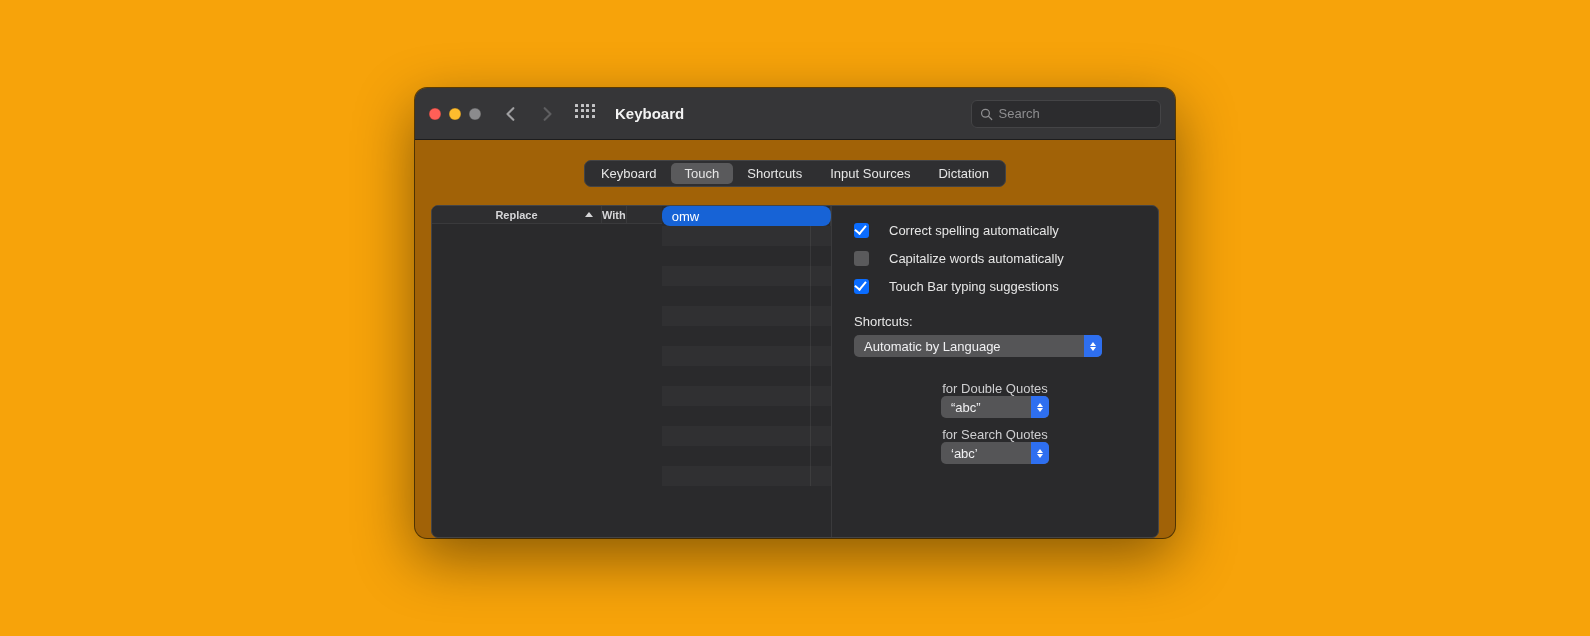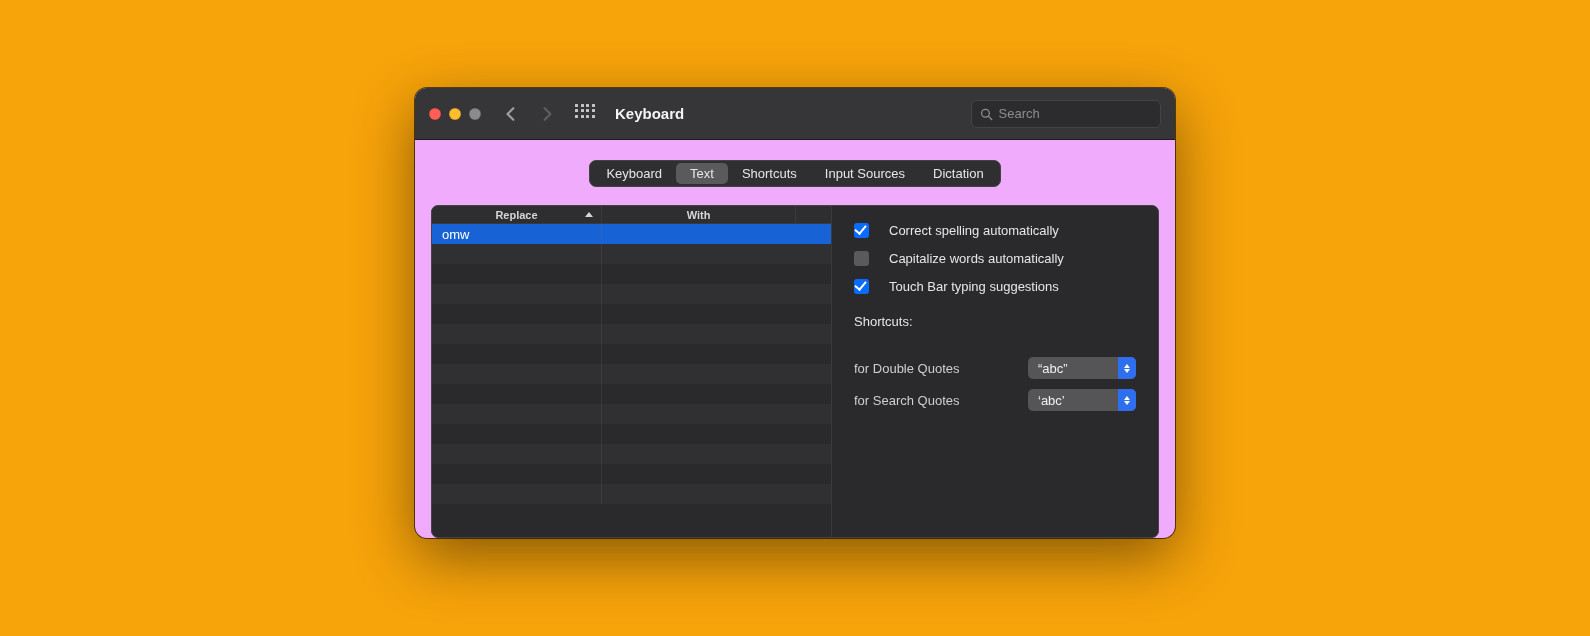--- a/index.html
+++ b/index.html
@@ -10,21 +10,21 @@
     font-size: 13px;
     color: #e6e6e6;
     display: flex;
     align-items: flex-start;
     justify-content: center;
   }
   .window {
     width: 760px;
     height: 450px;
     margin-top: 88px;
-    background: #f0abfc;
+    background: #a16207;
     border-radius: 12px;
     box-shadow: 0 20px 60px rgba(0,0,0,0.45), 0 0 0 1px rgba(0,0,0,0.6);
     overflow: hidden;
     display: flex;
     flex-direction: column;
   }
   
   .titlebar {
     height: 52px;
     background: #363638;
@@ -79,36 +79,36 @@
   }
   .tab.active { background:#5a5a5c; }
 
   .pane {
     margin-top: 18px;
     border:1px solid #444446; border-radius:7px;
     flex:1; display:flex; overflow:hidden;
     background:#2a2a2c;
   }
   
-  .table { width: 400px; display:flex; flex-direction:column; border-right:1px solid #3a3a3c;}
+  .table { width: 400px; display:flex; flex-direction:row; border-right:1px solid #3a3a3c;}
   .thead { display:flex; height:18px; background:#2e2e30; border-bottom:1px solid #3a3a3c; font-size:11px; font-weight:600; color:#d6d6d8;}
   .th { display:flex; align-items:center; justify-content:center; position:relative;}
   .th.replace { width:170px; border-right:1px solid #3a3a3c;}
   .th.with { flex:1; border-right:1px solid #3a3a3c;}
   .th.blank { width:35px; }
   .sort-caret {
     position:absolute; right:8px; width:0;height:0;
     border-left:4px solid transparent; border-right:4px solid transparent;
     border-bottom:5px solid #d6d6d8;
   }
   .tbody { flex:1; overflow:hidden;}
   .row { display:flex; height:20px; font-size:13px;}
   .row:nth-child(odd){ background:#2a2a2c; }
   .row:nth-child(even){ background:#303032; }
-  .row.selected { background:#1763d6; color:#fff;}
+  .row.selected { background:#1763d6; color:#fff;border-radius:8px;}
   .cell { padding: 1px 10px; display:flex; align-items:center;}
   .cell.replace { width:170px; border-right:1px solid rgba(100,100,100,0.25);}
   .cell.with { flex:1; }
 
   
   .settings { flex:1; padding: 10px 22px; font-size:13px; color:#e6e6e6; }
   .chkrow { display:flex; align-items:center; gap:20px; height:28px;}
   .chkbox {
     width:15px; height:15px; border-radius:3px;
     background:#5a5a5c; position:relative; flex-shrink:0;
@@ -127,21 +127,21 @@
     width: 248px;
   }
   .select .stepper {
     width:18px; height:22px; border-top-right-radius:5px; border-bottom-right-radius:5px;
     background:#2e6ff0; display:flex; flex-direction:column; align-items:center; justify-content:center; gap:1px;
   }
   .stepper .tri { width:0;height:0; border-left:3.2px solid transparent; border-right:3.2px solid transparent;}
   .stepper .tri.up { border-bottom:4px solid #fff;}
   .stepper .tri.down { border-top:4px solid #fff;}
   .quotes-block { margin-top:24px; }
-  .quote-row { display:flex; align-items:center; justify-content:space-between; height:30px; margin-top:2px;}
+  .quote-row { display:flex; align-items:center; justify-content:space-between; height:30px; margin-top:16px;flex-direction:column;}
   .quote-row .label { color:#cfcfd1; }
   .quote-row .select { width:108px; }
 </style>
 </head>
 <body>
 
 <div class="window">
 
   <div class="titlebar">
     <div class="traffic">
@@ -180,21 +180,21 @@
           <circle cx="7" cy="7" r="5" stroke="currentColor" stroke-width="1.6" fill="none"></circle>
           <line x1="11" y1="11" x2="15" y2="15" stroke="currentColor" stroke-width="1.6" stroke-linecap="round"></line>
         </svg>
       <input type="text" placeholder="Search" style="">
     </div>
   </div>
 
   <div class="content">
     <div class="tabbar">
       <div class="tab">Keyboard</div>
-      <div class="tab active">Text</div>
+      <div class="tab active">Touch</div>
       <div class="tab">Shortcuts</div>
       <div class="tab">Input Sources</div>
       <div class="tab">Dictation</div>
     </div>
 
     <div class="pane">
 
       <div class="table">
         <div class="thead">
           <div class="th replace">
@@ -273,20 +273,27 @@
         <div class="chkrow">
           <div class="chkbox"></div>
           <span>Capitalize words automatically</span>
         </div>
         <div class="chkrow">
           <div class="chkbox checked"></div>
           <span>Touch Bar typing suggestions</span>
         </div>
 
         <span class="section-label">Shortcuts:</span>
+        <div class="select">
+          <span>Automatic by Language</span>
+          <div class="stepper">
+            <div class="tri up"></div>
+              <div class="tri down"></div>
+          </div>
+        </div>
 
         <div class="quotes-block">
           <div class="quote-row">
             <span class="label">for Double Quotes</span>
             <div class="select">
               <span>“abc”</span>
               <div class="stepper">
                   <div class="tri up"></div>
                   <div class="tri down"></div>
                 </div>

